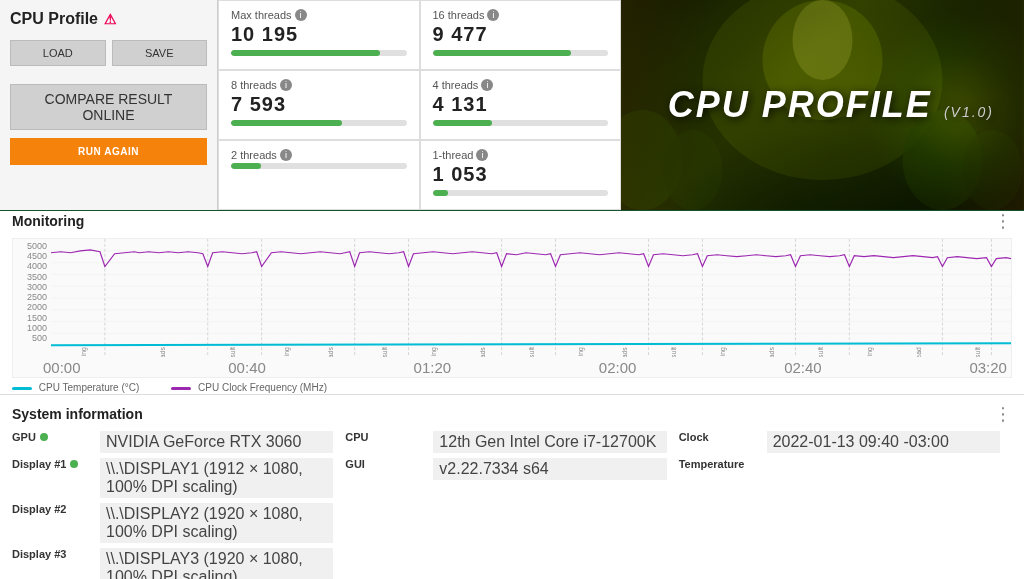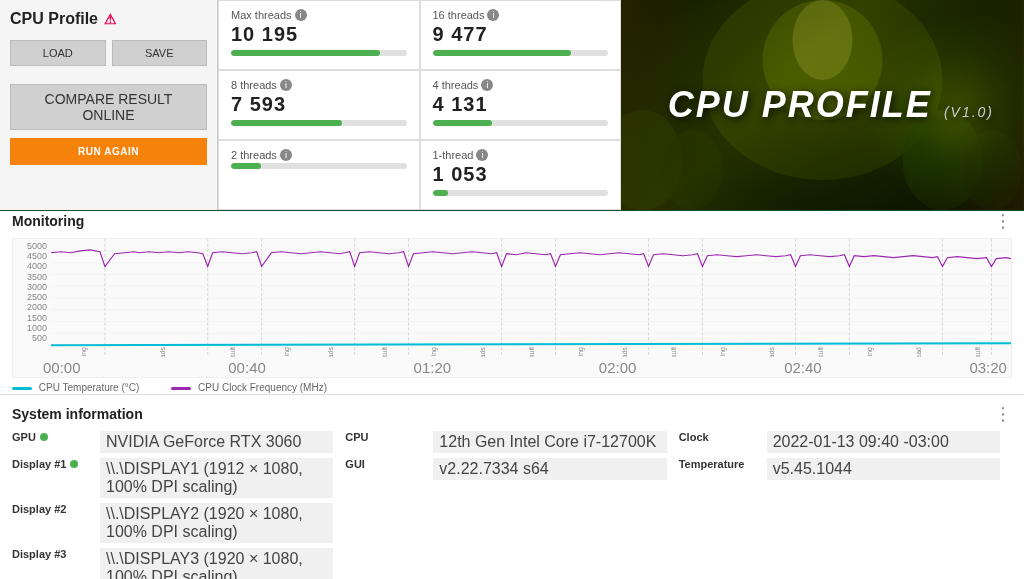--- a/index.html
+++ b/index.html
@@ -554,17 +554,16 @@
       </div>
     </div>
 
     <div class="sysinfo-col">
       <div class="sysinfo-row">
         <div class="sysinfo-key">Clock</div>
         <div class="sysinfo-val">2022-01-13 09:40 -03:00</div>
       </div>
       <div class="sysinfo-row">
         <div class="sysinfo-key">Temperature</div>
-        <div class="sysinfo-val">v5.45.1044</div>
       </div>
     </div>
   </div>
 </div>
 
 </body></html>

